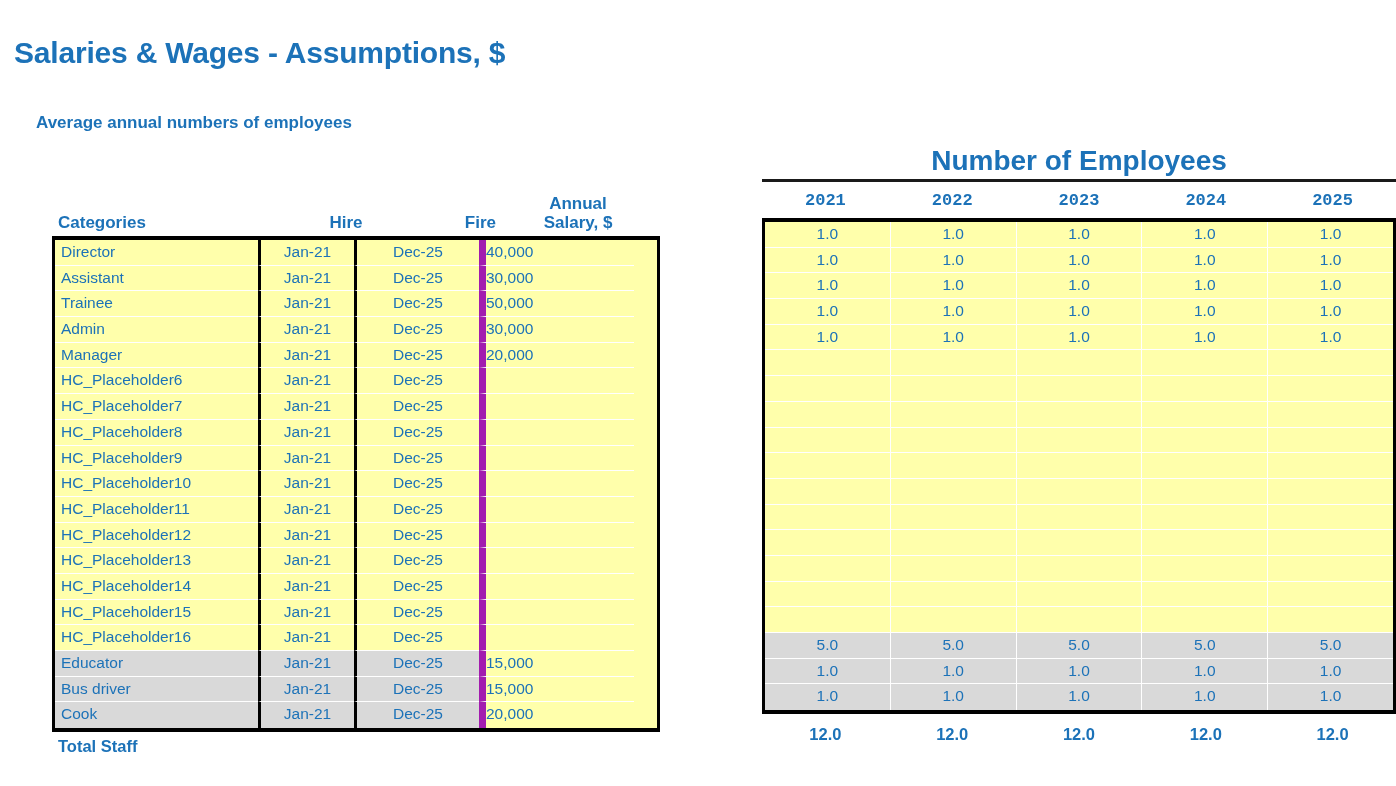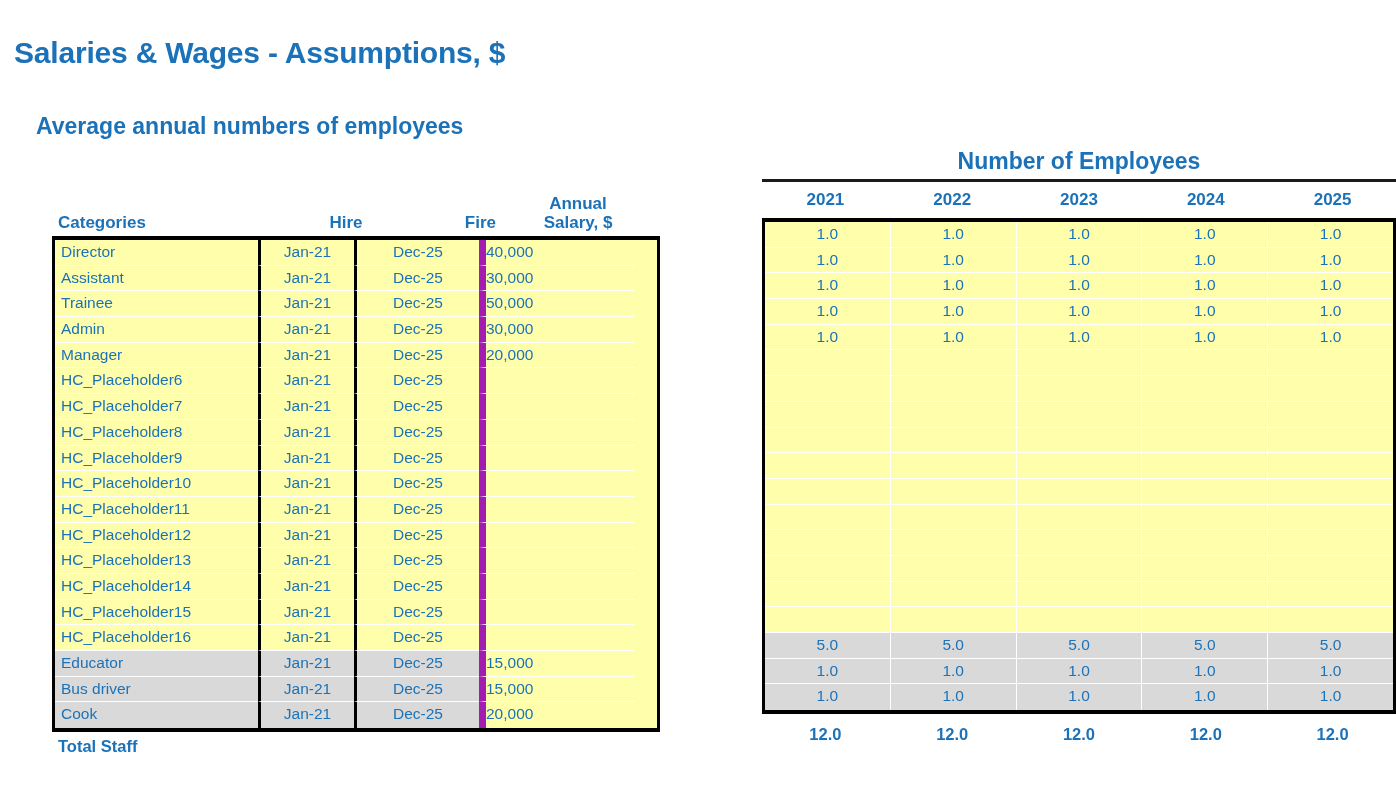--- a/index.html
+++ b/index.html
@@ -28,21 +28,21 @@
     font-size: 30px;
     font-weight: bold;
     color: #1C72B8;
     letter-spacing: -0.2px;
     white-space: nowrap;
   }
   .sub-title {
     position: absolute;
     left: 36px;
     top: 113px;
-    font-size: 23px;
+    font-size: 17px;
     font-weight: bold;
     color: #1C72B8;
     white-space: nowrap;
   }
 
   
   .left-block {
     position: absolute;
     left: 52px;
     top: 180px;
@@ -114,37 +114,38 @@
   
   .right-block {
     position: absolute;
     left: 762px;
     top: 147px;
     width: 634px;
   }
   .rt-title {
     width: 634px;
     text-align: center;
-    font-size: 23px;
+    font-size: 28px;
     font-weight: bold;
     color: #1C72B8;
     line-height: 28px;
     white-space: nowrap;
   }
   .rt-rule {
     width: 634px;
     height: 0;
     border-top: 3px solid #1A1A1A;
     margin-top: 4px;
   }
   .rt-head {
     display: flex;
     width: 634px;
     height: 36px;
     align-items: center;
+    font-family: Liberation Mono, monospace;
   }
   .rt-head .hcell {
     flex: 1 1 0;
     text-align: center;
     font-size: 17px;
     font-weight: bold;
     color: #1C72B8;
   }
   .rt-body {
     width: 634px;

